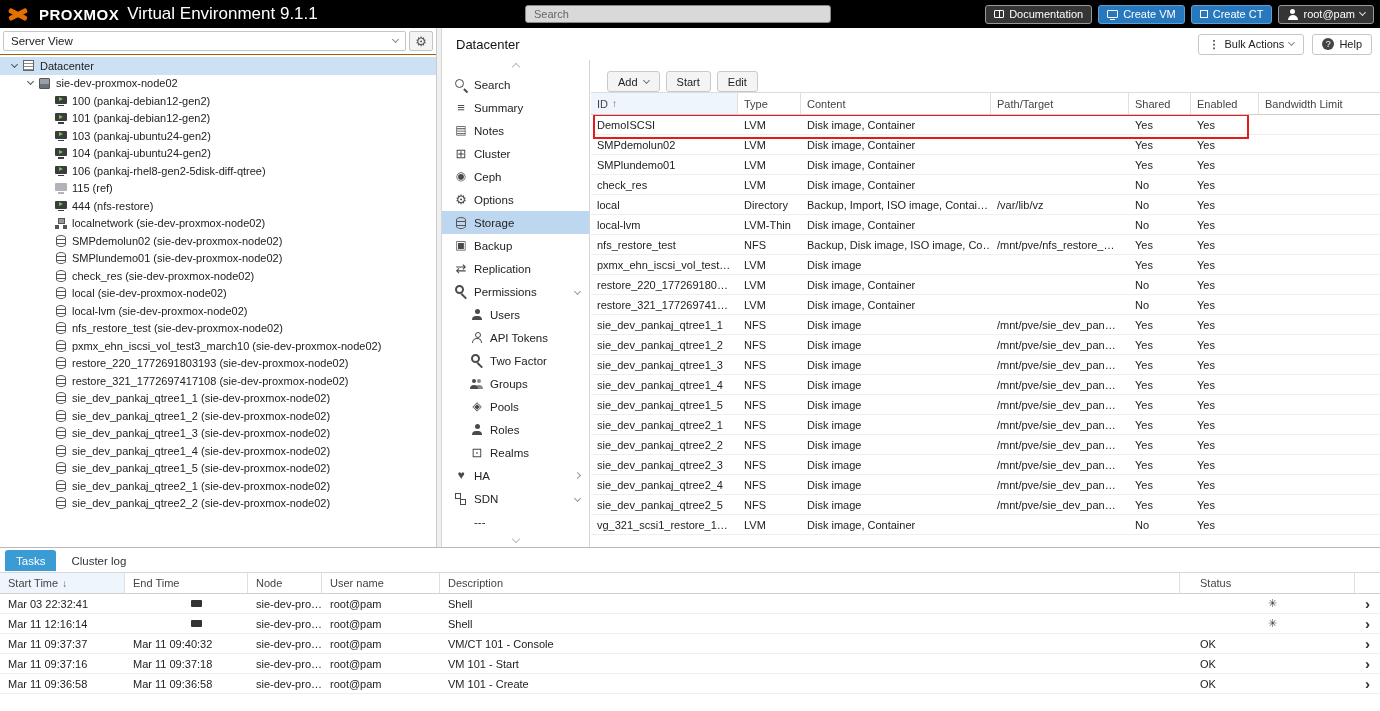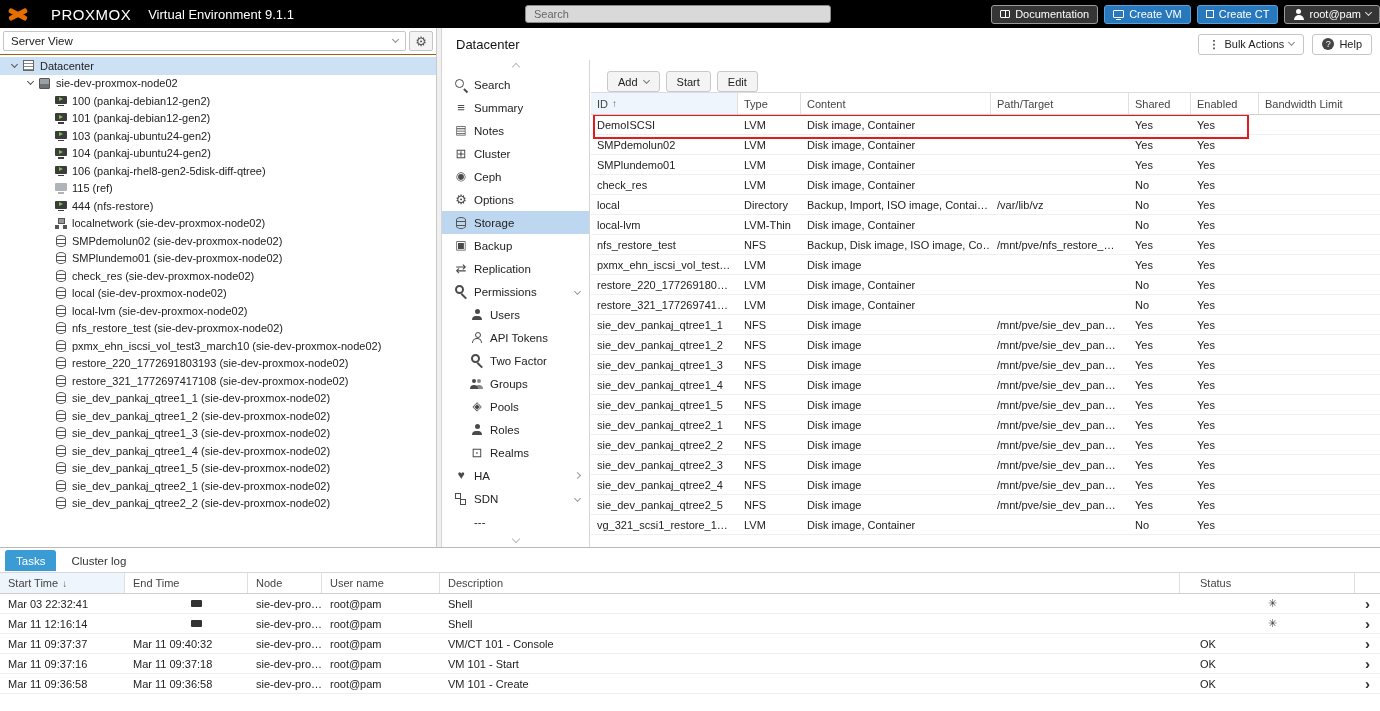--- a/index.html
+++ b/index.html
@@ -6,26 +6,26 @@
   html,body{width:1380px;height:711px;overflow:hidden;background:#fff;color:#222;
     font-family:"Liberation Sans",sans-serif;font-size:12px}
   i{font-style:normal}
   [data-interactable="true"]{cursor:pointer}
 
   
   .topbar{position:absolute;top:0;left:0;right:0;height:28px;background:#000;display:flex;align-items:center;color:#fff}
   .logo-x{position:relative;width:20px;height:16px;margin-left:8px;flex:none}
   .logo-x::before,.logo-x::after{content:"";position:absolute;top:6px;left:0;width:20px;height:4.5px;background:#e57000;border-radius:2px}
   .logo-x::before{transform:rotate(27deg)}.logo-x::after{transform:rotate(-27deg)}
-  .logo-text{font-weight:normal;font-size:15px;letter-spacing:.5px;margin-left:23px}
-  .version{font-size:13px;margin-left:17px}
+  .logo-text{font-weight:bold;font-size:15px;letter-spacing:.5px;margin-left:11px}
+  .version{font-size:17px;margin-left:8px}
   .search-wrap{position:absolute;left:525px;top:5px;width:306px;height:18px}
   .search-input{width:100%;height:100%;border:1px solid #8a8a8a;background:#d9d9d9;border-radius:3px;font-size:11px;padding:0 8px;color:#222;outline:none;font-family:inherit}
   .search-input::placeholder{color:#666}
-  .tb-btns{margin-left:auto;display:flex;gap:6px;}
+  .tb-btns{margin-left:auto;display:flex;gap:6px;margin-right:6px}
   .tb-btn{height:19px;display:flex;align-items:center;gap:5px;padding:0 8px;font-size:11px;border-radius:3px;border:1px solid #9a9a9a;background:#353535;color:#fff;white-space:nowrap}
   .tb-btn.blue{background:#2878bd;border-color:#5b9fd4}
   .i-book{width:10px;height:8px;border:1px solid currentColor;border-radius:1px;position:relative;display:inline-block}
   .i-book::before{content:"";position:absolute;left:4px;top:0;bottom:0;width:1px;background:currentColor}
   .i-mon{width:11px;height:8px;border:1px solid currentColor;border-radius:1px;position:relative;display:inline-block}
   .i-mon::after{content:"";position:absolute;left:2px;bottom:-3px;width:5px;height:1.5px;background:currentColor}
   .i-cube{width:8px;height:8px;border:1.3px solid currentColor;display:inline-block}
   .i-person{position:relative;width:11px;height:11px;display:inline-block}
   .i-person::before{content:"";position:absolute;top:0;left:3px;width:5px;height:5px;border-radius:50%;background:currentColor}
   .i-person::after{content:"";position:absolute;bottom:0;left:.5px;width:10px;height:4.5px;border-radius:5px 5px 0 0;background:currentColor}

